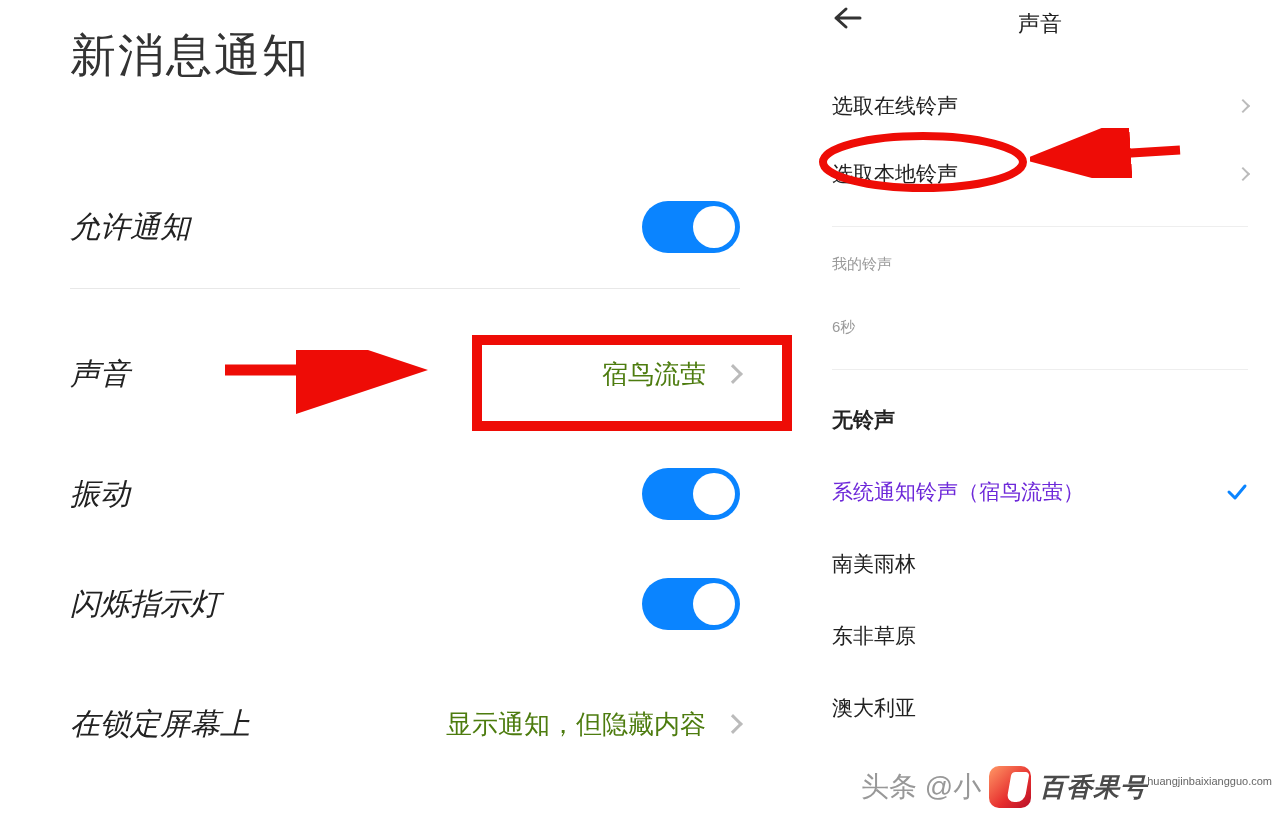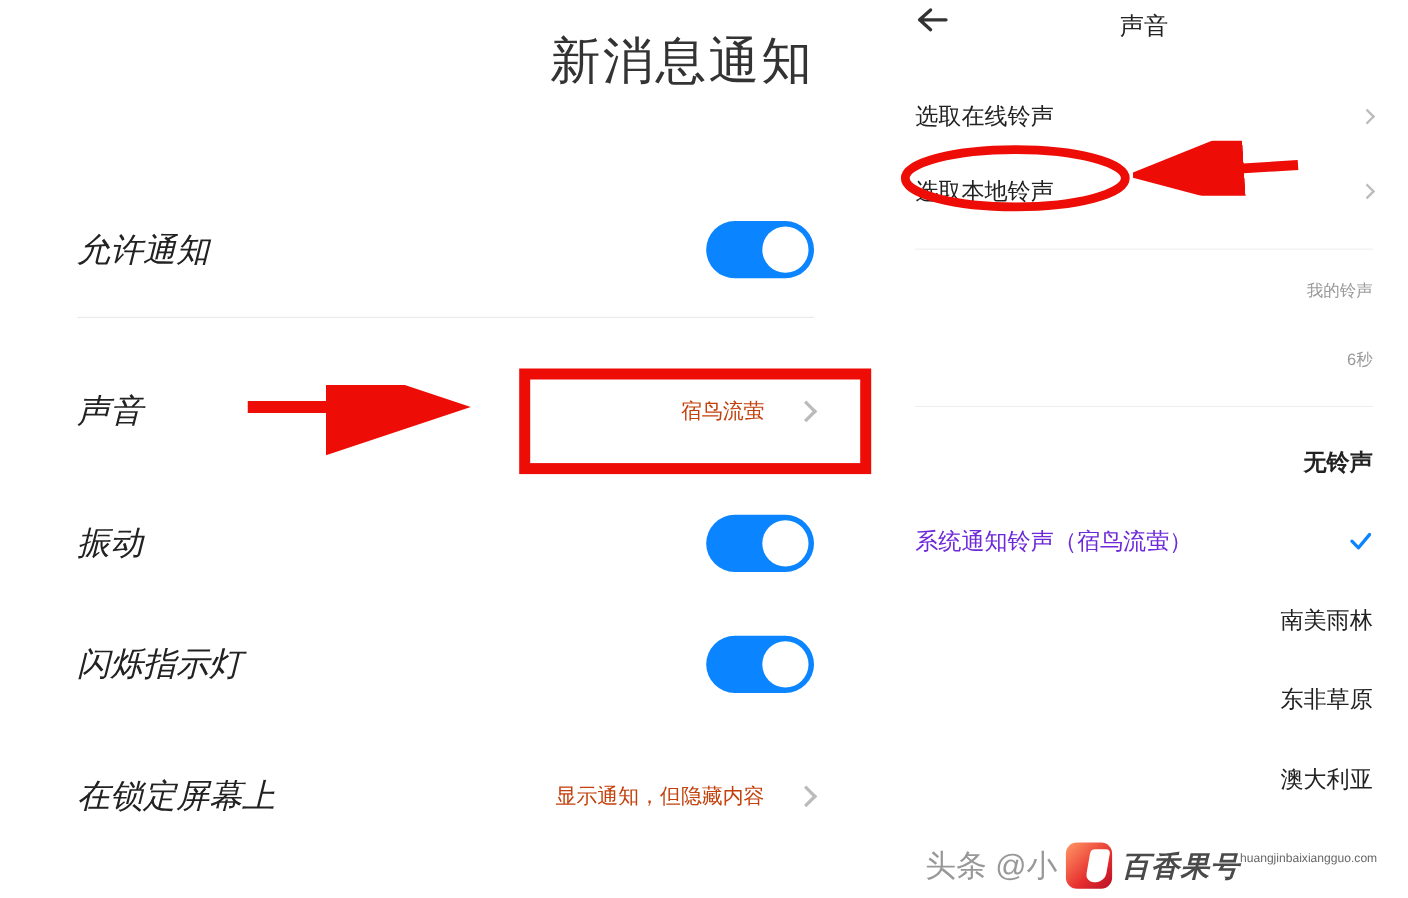--- a/index.html
+++ b/index.html
@@ -4,21 +4,21 @@
 <style>
   * { margin: 0; padding: 0; box-sizing: border-box; }
   body {
     font-family: -apple-system, "PingFang SC", "Microsoft YaHei", sans-serif;
     background: #ffffff;
     width: 1280px;
     height: 816px;
     overflow: hidden;
     position: relative;
   }
-  .container { display: flex; height: 100%; text-align: right; }
+  .container { display: flex; height: 100%; }
 
   
   .left-panel {
     width: 800px;
     padding: 25px 60px 0 70px;
     position: relative;
   }
   .page-title {
     font-size: 46px;
     font-weight: 400;
@@ -32,25 +32,25 @@
     justify-content: space-between;
     height: 110px;
   }
   .setting-label {
     font-size: 30px;
     color: #222;
     font-weight: 500;
     font-style: italic;
   }
   .setting-value {
-    font-size: 19px;
-    color: #c2410c;
-    display: flex;
-    align-items: center;
-    gap: 31px;
+    font-size: 26px;
+    color: #4d7c0f;
+    display: flex;
+    align-items: center;
+    gap: 20px;
   }
   .divider {
     border: none;
     border-top: 1px solid #e8e8e8;
     margin: 6px 0 20px 0;
   }
 
   
   .toggle {
     width: 98px;
@@ -165,21 +165,21 @@
   .arrow-right {
     position: absolute;
     left: 230px;
     top: 128px;
     pointer-events: none;
   }
 
   
   .watermark {
     position: absolute;
-    right: 28px;
+    right: 8px;
     bottom: 8px;
     display: flex;
     align-items: center;
     gap: 8px;
   }
   .wm-head {
     font-size: 28px;
     color: #444;
     opacity: 0.55;
   }

